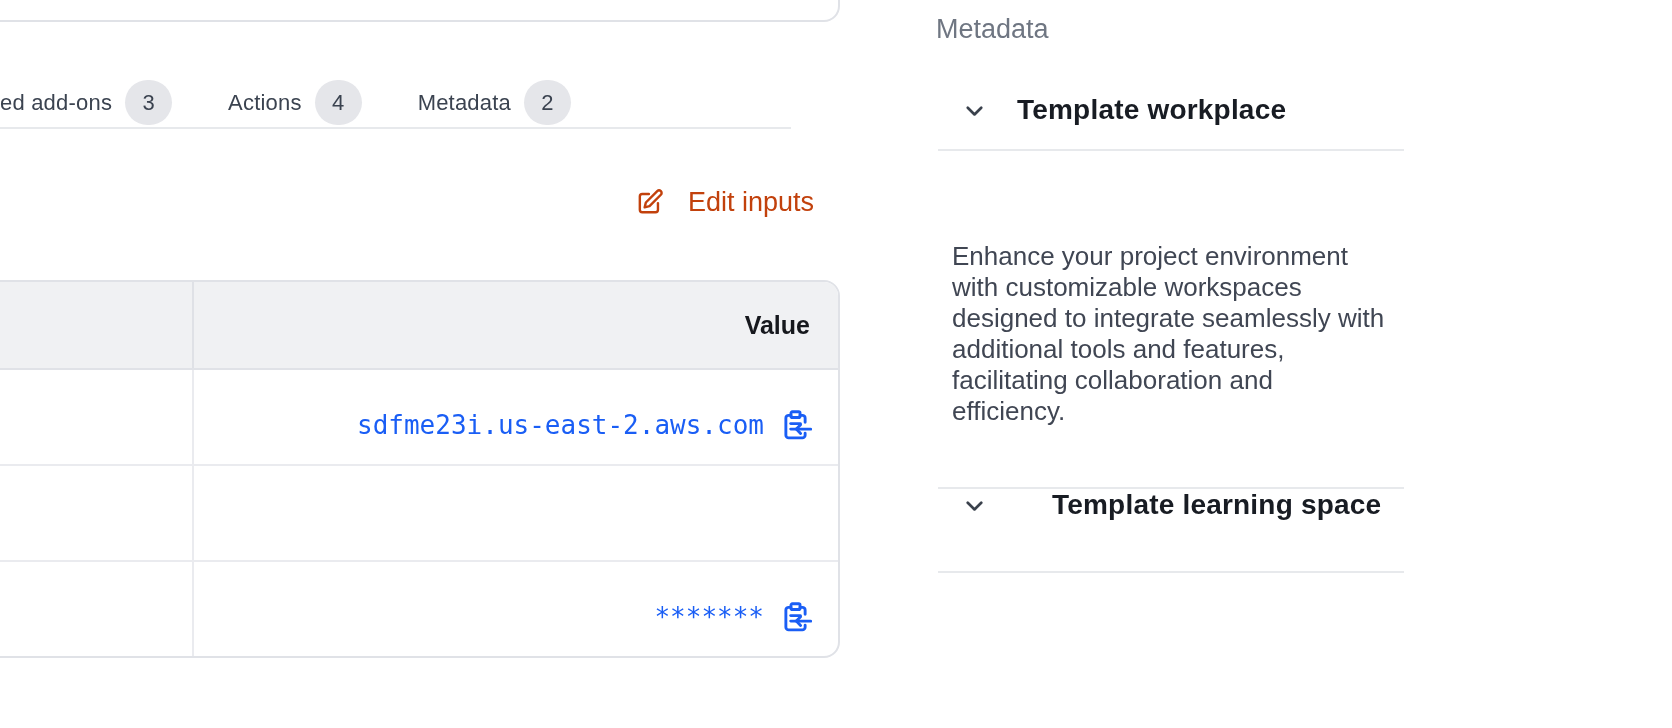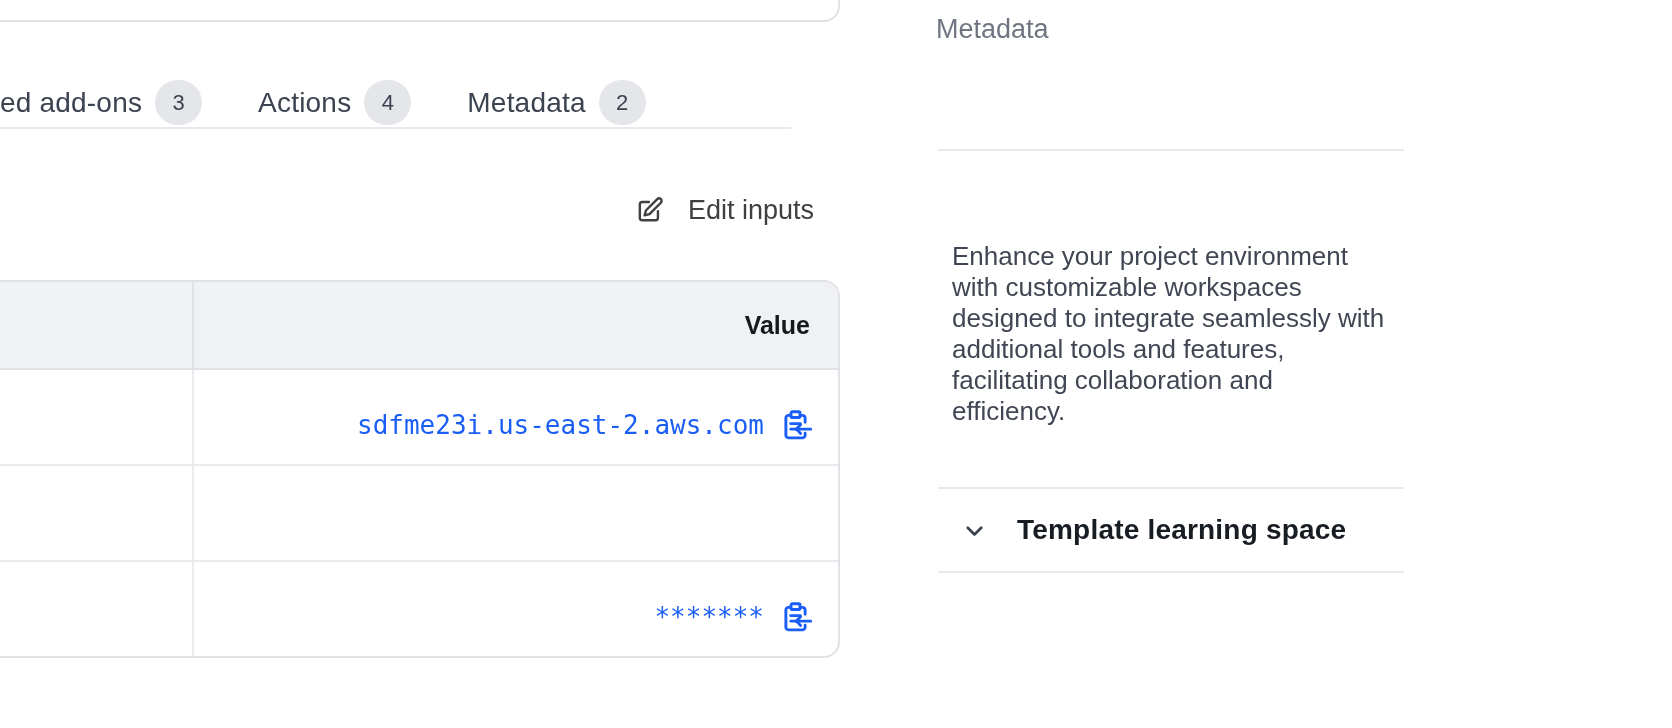--- a/index.html
+++ b/index.html
@@ -7,28 +7,28 @@
   body { font-family: "Liberation Sans", sans-serif; overflow: hidden; }
   #stage { position: relative; width: 1672px; height: 728px; background: #fff; overflow: hidden; }
 
   
   .top-card { position: absolute; left: -30px; top: -92px; width: 870px; height: 114px;
     border: 2px solid #e0e2e7; border-radius: 16px; background: #fff; }
 
   
   .tabs-row { position: absolute; left: 0; top: 80px; display: flex; align-items: center; column-gap: 56px; }
   .tab { display: flex; align-items: center; column-gap: 13px; cursor: pointer; }
-  .tab-label { font-size: 28px; color: #3b4350; letter-spacing: .2px; }
+  .tab-label { font-size: 22px; color: #3b4350; letter-spacing: .2px; }
   .tab-badge { min-width: 47px; height: 45px; padding: 0 10px; border-radius: 23px; background: #e5e6ea;
     color: #3b4350; font-size: 22px; display: flex; align-items: center; justify-content: center; }
   .tabs-divider { position: absolute; left: 0; top: 127px; width: 791px; height: 2px; background: #e7e9ec; }
 
   
-  .edit-inputs { position: absolute; top: 195px; right: 858px; display: flex; align-items: center;
-    column-gap: 24px; color: #404040; cursor: pointer; }
+  .edit-inputs { position: absolute; top: 187px; right: 858px; display: flex; align-items: center;
+    column-gap: 24px; color: #c2410c; cursor: pointer; }
   .edit-inputs span { font-size: 27px; font-weight: 500; }
   .edit-inputs svg { width: 29px; height: 29px; display: block; }
 
   
   .table-card { position: absolute; left: -30px; top: 280px; width: 870px; height: 378px;
     border: 2px solid #e0e2e7; border-radius: 16px; background: #fff; overflow: hidden;
     display: flex; flex-direction: column; }
   .t-header { height: 88px; background: #f0f1f3; border-bottom: 2px solid #e0e2e7; display: flex; flex-shrink: 0; }
   .t-header .name-col { width: 222px; border-right: 2px solid #dfe1e6; }
   .t-header .value-col { flex: 1; display: flex; align-items: center; justify-content: flex-end; padding-right: 28px; }
@@ -129,31 +129,39 @@
                 <path d="M15.7 11.4l-3.1 3.2 3.1 3.2"></path>
             </svg>
           </span>
         </div>
       </div>
     </div>
   </div>
 
   <div class="res-title">Metadata</div>
 
+  <div class="acc-row" style="top:87px;">
+    <span class="chev">
+      <svg viewBox="0 0 24 24" fill="none" stroke="currentColor" stroke-width="2.4" stroke-linecap="round" stroke-linejoin="round">
+        <polyline points="6 9.5 12 15.5 18 9.5"></polyline>
+      </svg>
+    </span>
+    <span class="acc-label">Template workplace</span>
+  </div>
   <div class="acc-divider" style="top:149px;"></div>
 
   <div class="acc-desc">Enhance your project environment
 with customizable workspaces
 designed to integrate seamlessly with
 additional tools and features,
 facilitating collaboration and
 efficiency.</div>
   <div class="acc-divider" style="top:487px;"></div>
 
-  <div class="acc-row" style="top:507px;">
+  <div class="acc-row" style="top:482px;gap:35px;">
     <span class="chev">
       <svg viewBox="0 0 24 24" fill="none" stroke="currentColor" stroke-width="2.4" stroke-linecap="round" stroke-linejoin="round">
         <polyline points="6 9.5 12 15.5 18 9.5"></polyline>
       </svg>
     </span>
     <span class="acc-label">Template learning space</span>
   </div>
   <div class="acc-divider" style="top:571px;"></div>
 
 </div>

